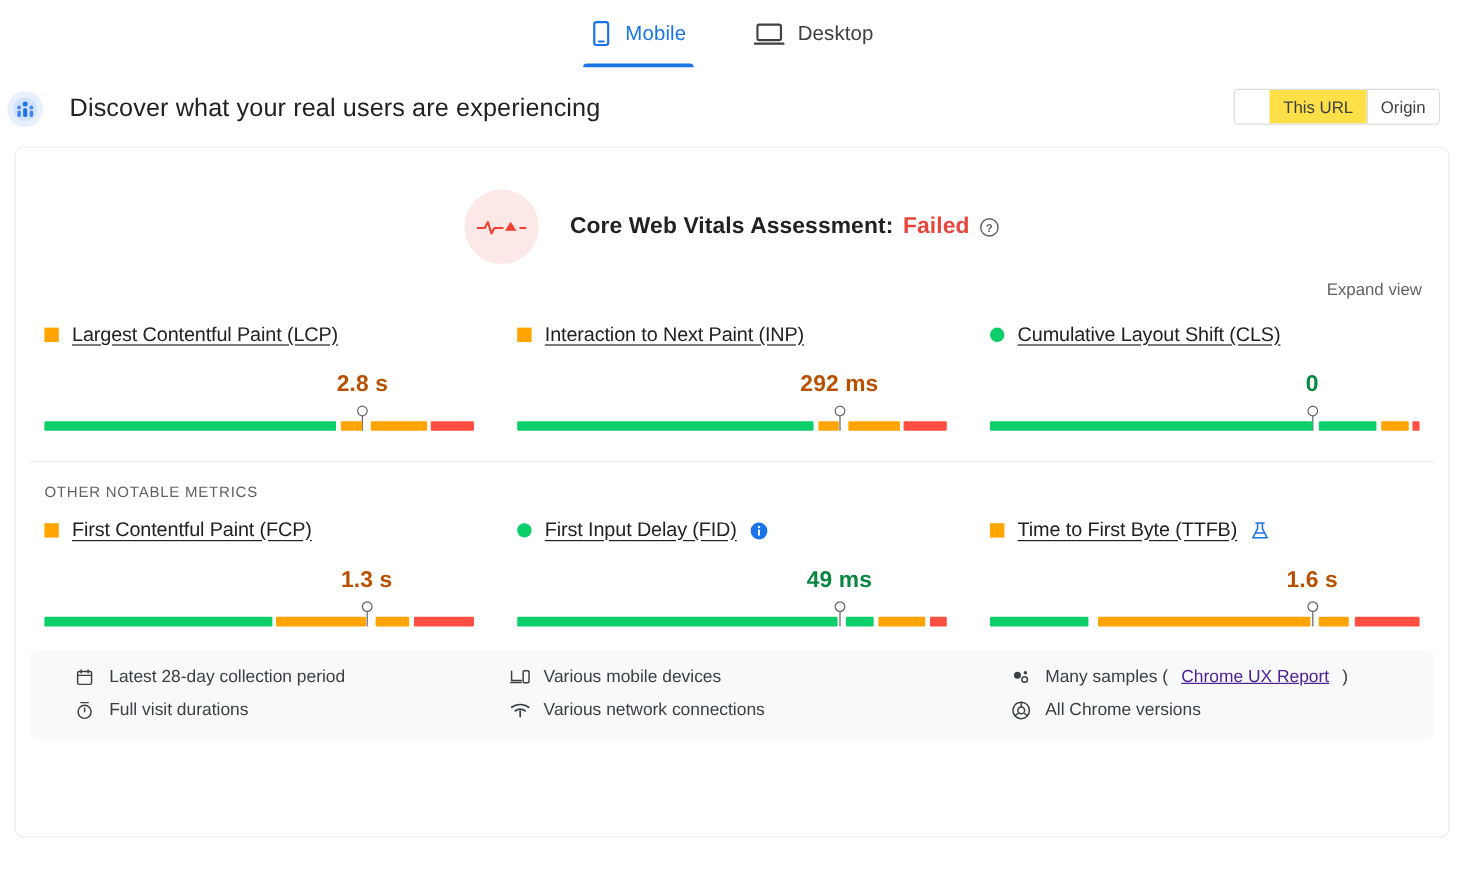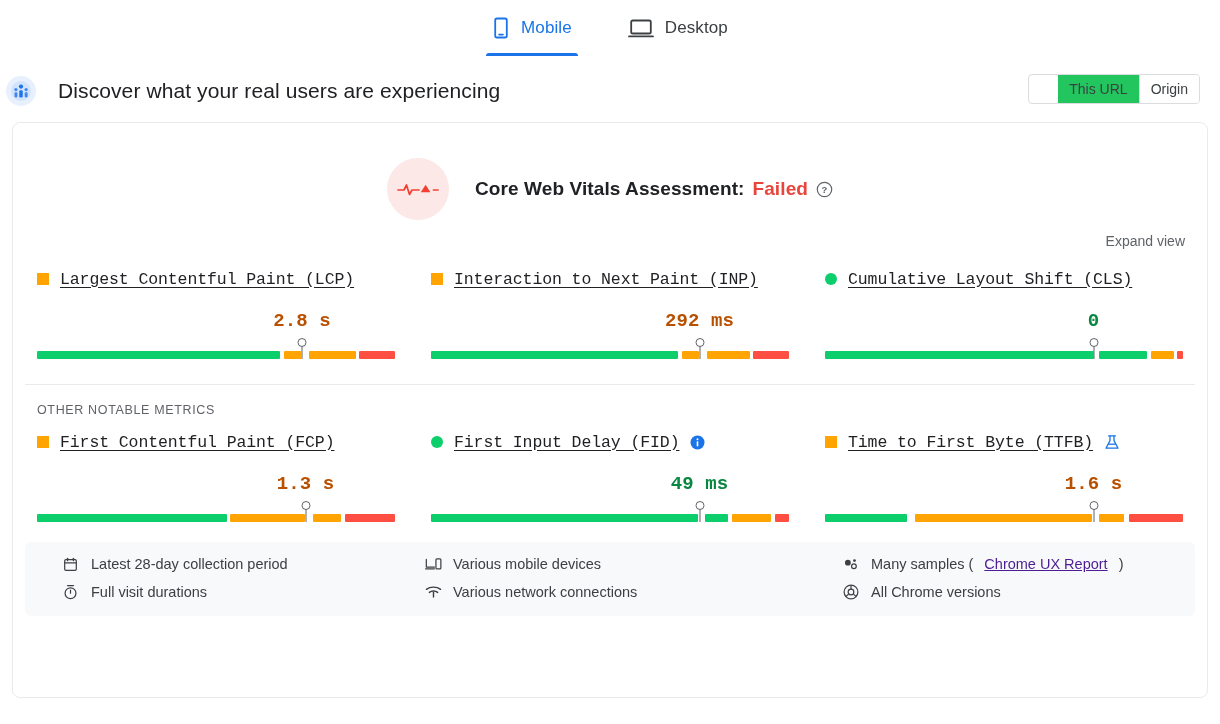--- a/index.html
+++ b/index.html
@@ -78,21 +78,21 @@
   .scope-btn {
     display: flex; align-items: center;
     padding: 0 11px;
     font-size: 14px;
     color: #3c4043;
     background: #ffffff;
     cursor: pointer;
     border: none;
     font-family: inherit;
   }
-  .scope-btn.selected { background: #22c55e; margin-left: 29px; }
+  .scope-btn.selected { background: #fde047; margin-left: 29px; }
   .scope-btn + .scope-btn { border-left: 1px solid #dadce0; }
 
   
   .card {
     margin: 0 12px 0 12px;
     border: 1px solid #e8eaed;
     border-radius: 8px;
     overflow: hidden;
     background: #fff;
     height: 576px;
@@ -135,21 +135,20 @@
     color: #5f6368;
     cursor: pointer;
   }
 
   
   .metrics-grid {
     display: grid;
     grid-template-columns: repeat(3, 1fr);
     padding: 19px 14px 0 14px;
     column-gap: 16px;
-    font-family: Liberation Mono, monospace;
   }
   .metrics-grid.secondary { padding-top: 14px; }
 
   .metric { padding: 0 10px 0 10px; }
   .metric-head {
     display: flex;
     align-items: center;
     gap: 11px;
     height: 22px;
   }

